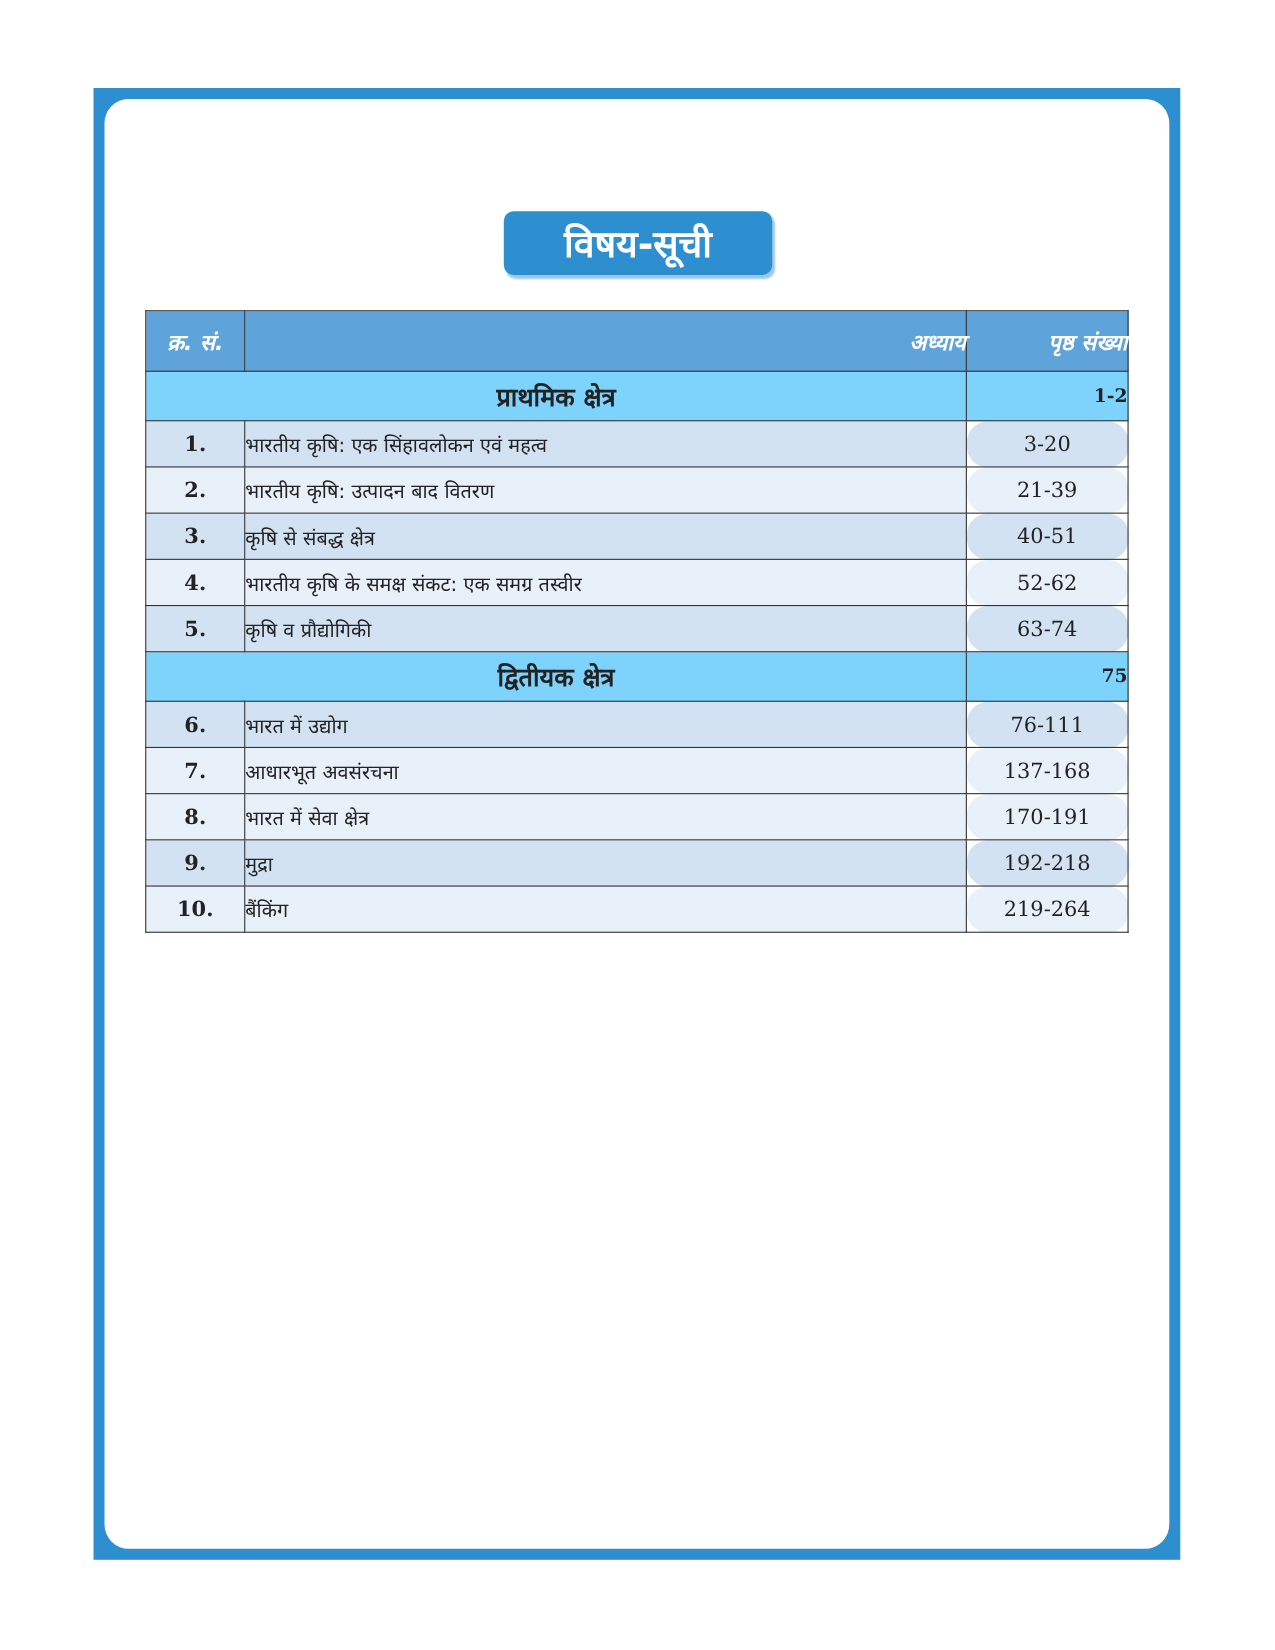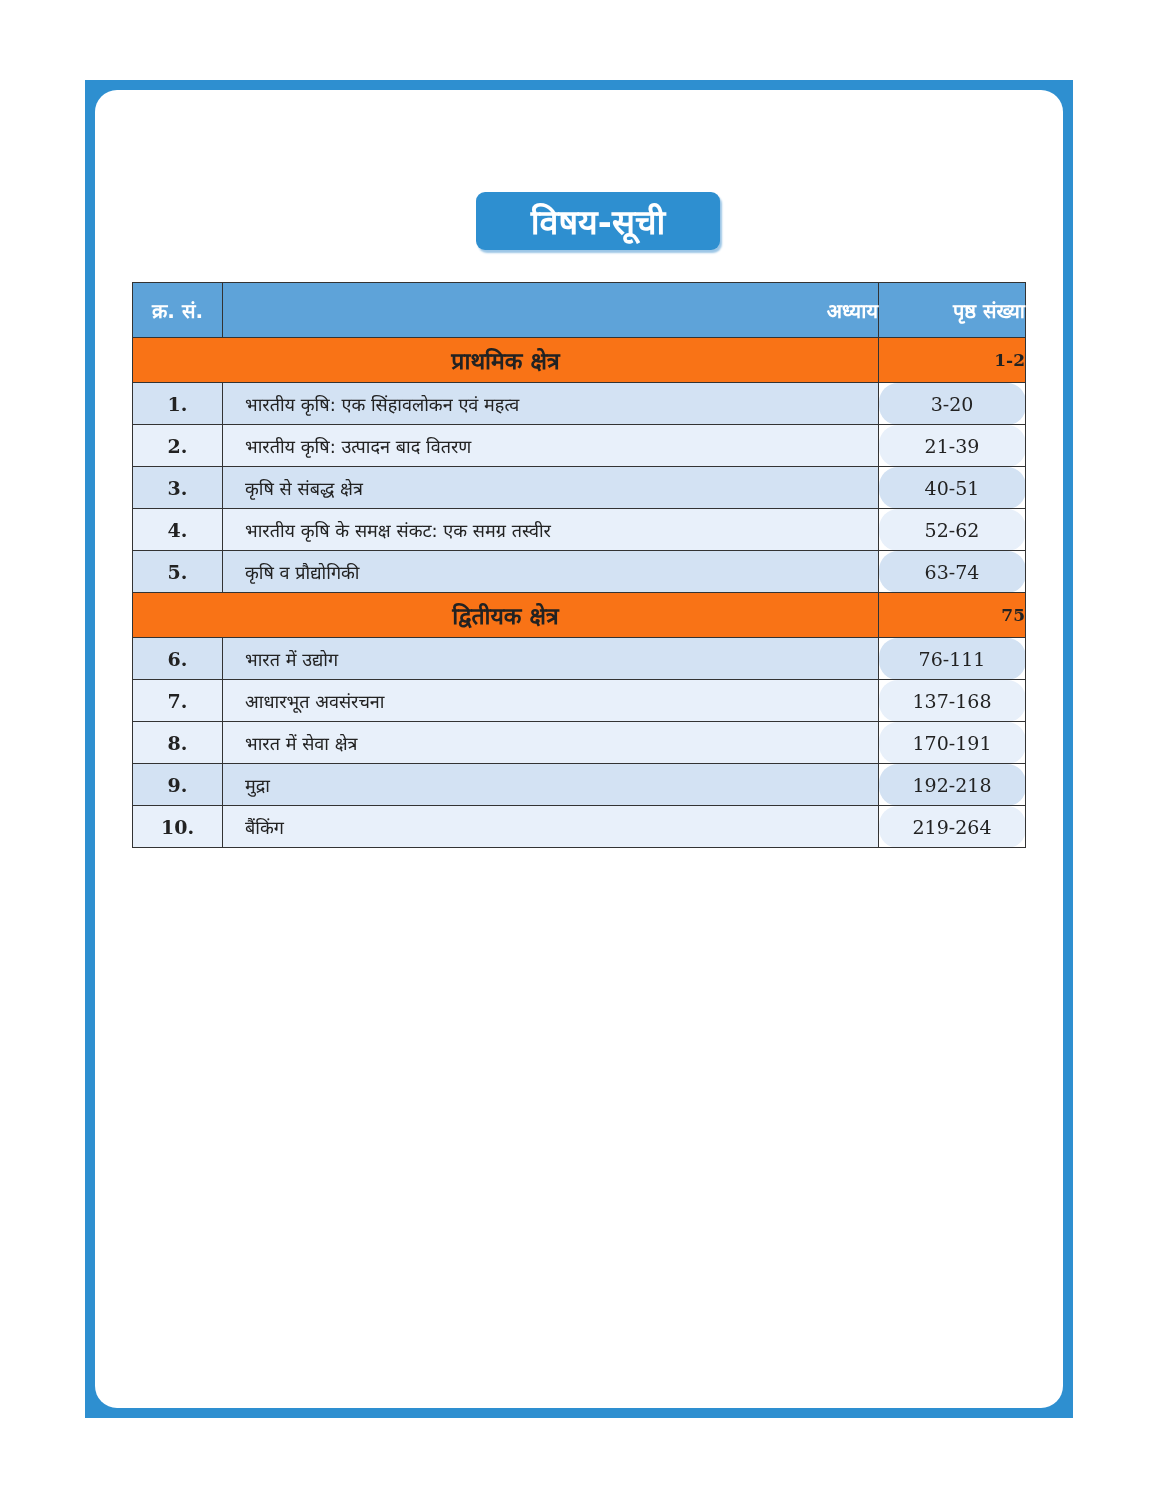--- a/index.html
+++ b/index.html
@@ -6,50 +6,50 @@
   body { width:1159px; height:1500px; position:relative; font-family:"DejaVu Serif", serif; }
   .frame {
     position:absolute; left:85px; top:80px; width:988px; height:1338px;
     background:#2e8fd0; box-sizing:border-box;
   }
   .inner {
     position:absolute; left:10px; top:10px; right:10px; bottom:10px;
     background:#ffffff; border-radius:22px;
   }
   .title-badge {
-    position:absolute; left:476px; top:192px; width:244px; height:58px;
+    position:absolute; left:458px; top:192px; width:244px; height:58px;
     background:#2e8fd0; border-radius:9px;
     box-shadow:2px 3px 2px #9cc6e6;
     color:#ffffff; font-family:"DejaVu Sans", sans-serif; font-weight:bold;
     font-size:34px; display:flex; align-items:center; justify-content:center;
   }
   table.toc {
     position:absolute; left:132px; top:282px; width:894px;
     border-collapse:collapse; font-family:"DejaVu Serif", serif;
   }
   table.toc td, table.toc th {
     border:1.5px solid #333333; padding:0; color:#222222;
   }
   .col-num { width:90px; }
   .col-page { width:147px; }
   tr.head th {
     background:#5ea3d9; color:#ffffff; height:54px; font-family:"DejaVu Sans", sans-serif;
-    font-size:20px; font-weight:bold;
+    font-size:20px; font-weight:bold;font-style:italic;
   }
   tr.head th.h-num { text-align:center; }
   tr.head th.h-chap { text-align:right; padding-left:19px; }
   tr.head th.h-page { text-align:right; }
-  tr.section td { background:#f97316; height:44px; }
+  tr.section td { background:#7dd3fc; height:44px; }
   tr.section td.sec-title { text-align:center; font-size:23px; font-weight:bold; font-family:"DejaVu Sans", sans-serif; }
   tr.section td.sec-page { text-align:right; font-size:17px; font-weight:bold; }
   tr.row td { height:41px; font-size:19px; }
   tr.row.alt-a td { background:#d3e2f3; }
   tr.row.alt-b td { background:#e8f0fa; }
   tr.row td.num { text-align:center; font-weight:bold; }
-  tr.row td.chap { text-align:left; padding-left:22px; font-family:"DejaVu Sans", sans-serif; font-size:18px;margin-left:12px; }
+  tr.row td.chap { text-align:left; padding-left:0; font-family:"DejaVu Sans", sans-serif; font-size:18px;margin-left:12px; }
   tr.row td.page { text-align:center;border-radius:19px; }
 </style>
 </head>
 <body>
 
 <div class="frame">
   <div class="inner"></div>
 </div>
 
 <div class="title-badge">विषय-सूची</div>

